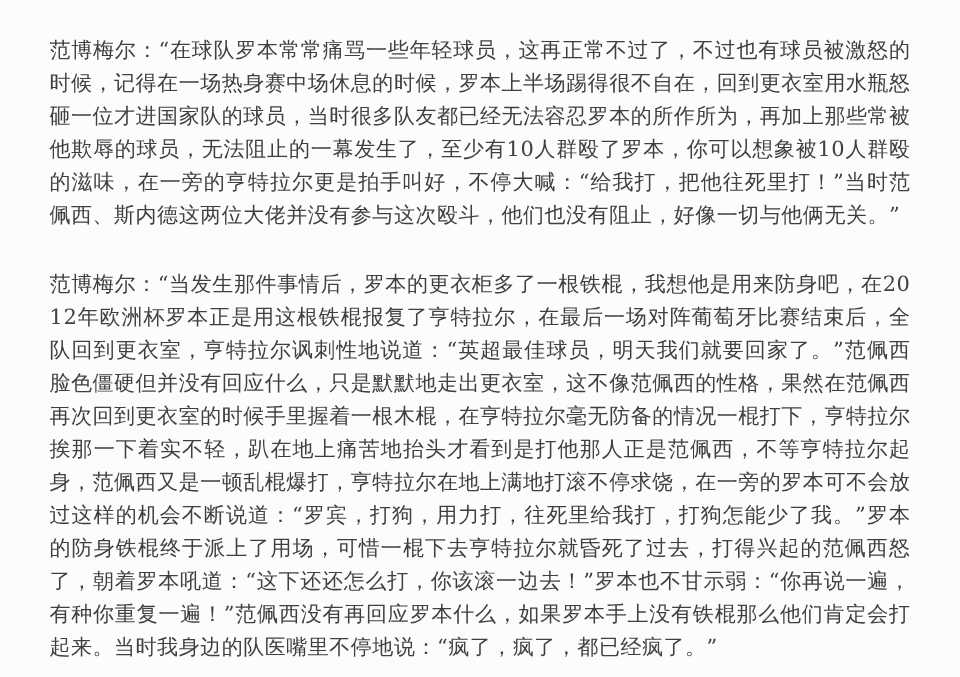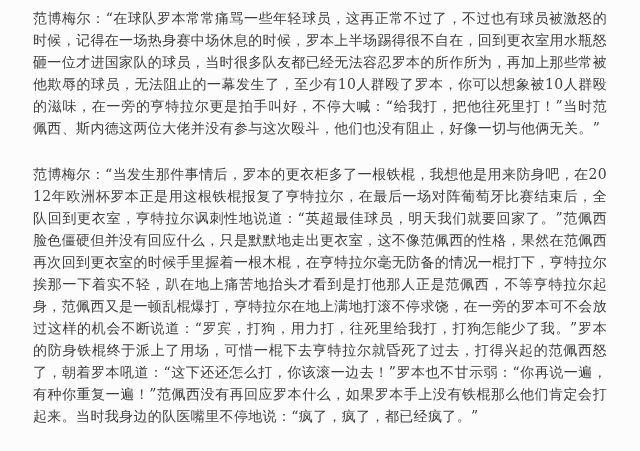--- a/index.html
+++ b/index.html
@@ -7,21 +7,21 @@
     margin: 0;
     padding: 0;
   }
   body {
     width: 640px;
     height: 451px;
     background: #fcfcfc;
     overflow: hidden;
   }
   .article {
-    padding: 7px 33px 0 33px;
+    padding: 23px 33px 0 33px;
     width: 640px;
   }
   .article p {
     font-family: "DejaVu Serif", "Liberation Serif", serif;
     font-size: 14px;
     line-height: 22px;
     letter-spacing: 0.35px;
     color: #3f3f41;
     text-align: justify;
     text-justify: inter-ideograph;

